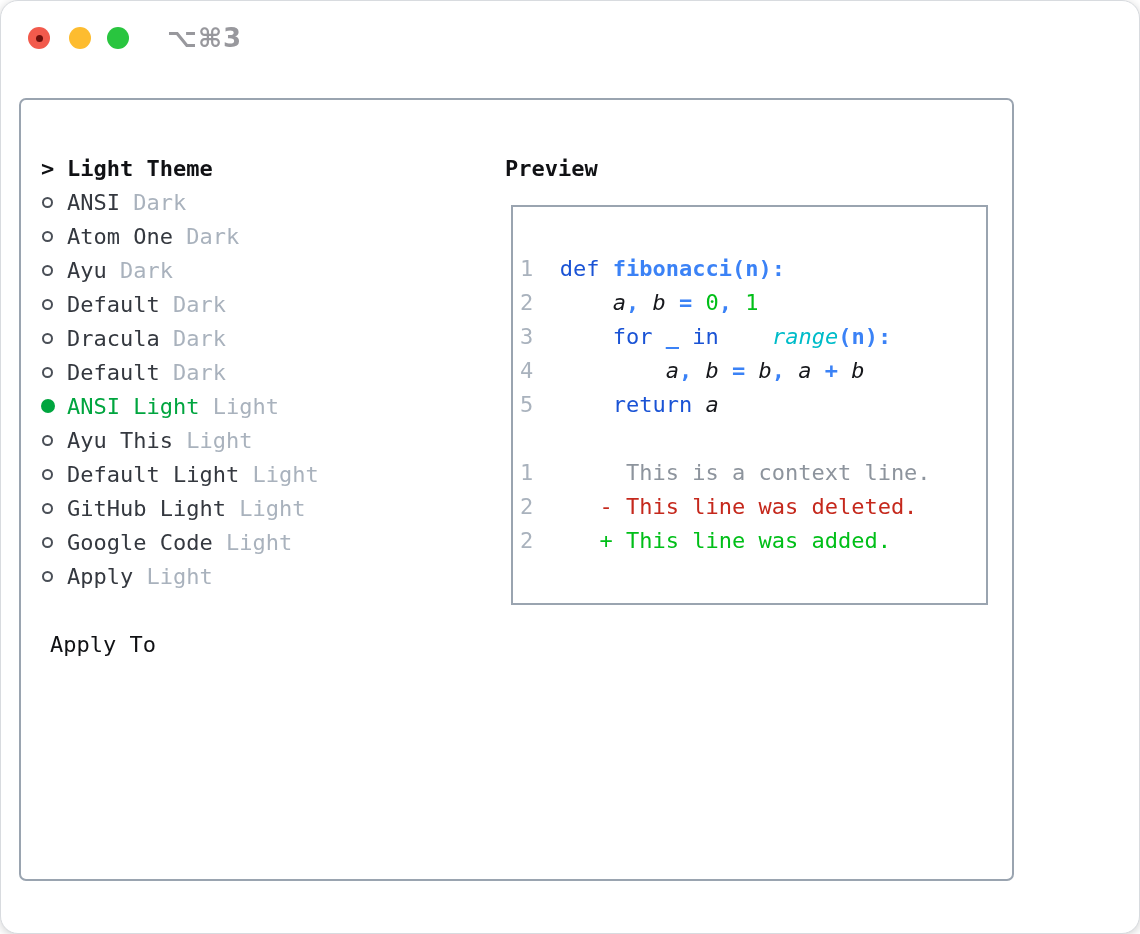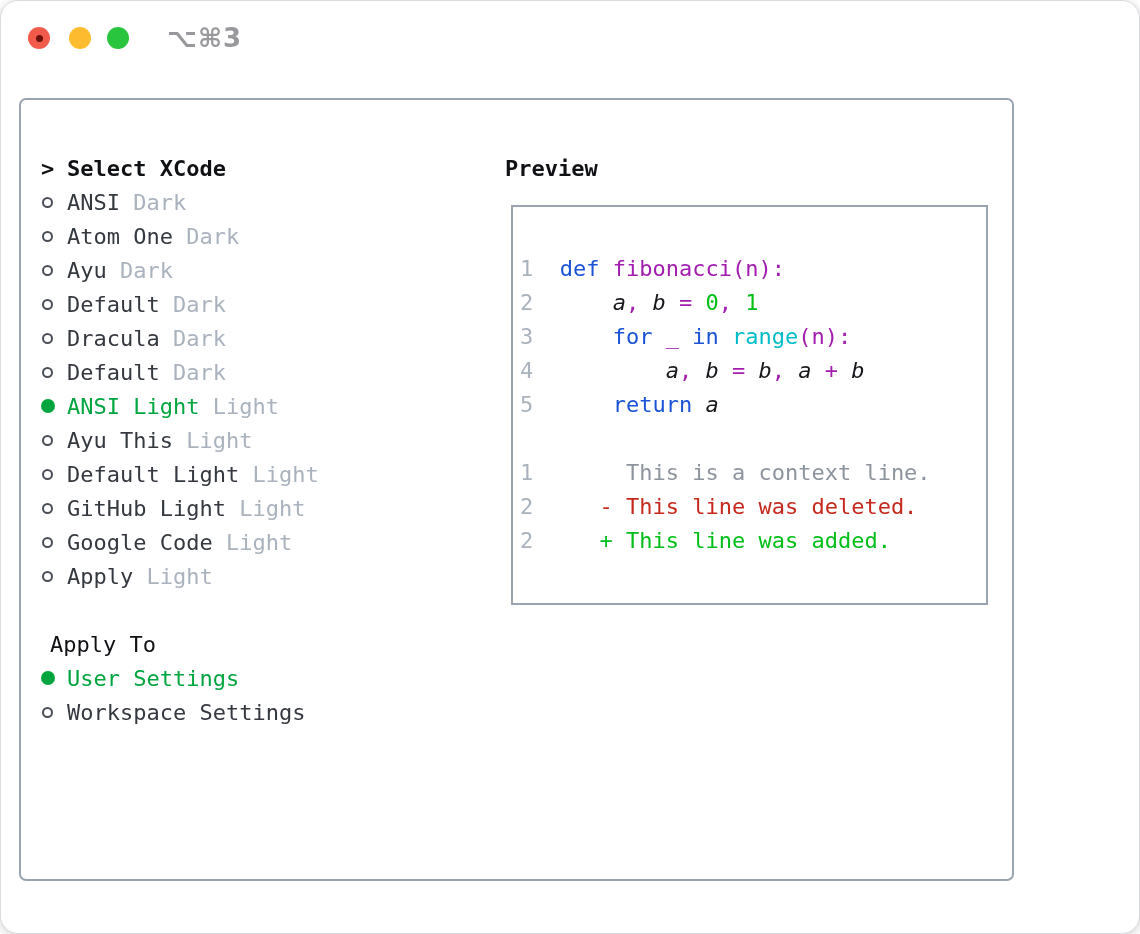--- a/index.html
+++ b/index.html
@@ -54,23 +54,23 @@
   .preview-title{height:34px; display:flex; align-items:center; font-size:22px;
     font-weight:bold; color:var(--header-dark);}
   .preview-box{
     margin-top:20px; margin-left:6px; width:477px; height:400px;
     border:2px solid var(--panel-border); background:#fff;
     padding:45px 8px 0 7px; overflow:hidden;
   }
   .code-line{height:34px; font-size:22px; line-height:34px; white-space:pre; color:var(--text-dark);}
   .tk-gutter{color:var(--gutter-gray);}
   .tk-kw{color:var(--keyword-blue);}
-  .tk-plain{color:#a21caf;}
+  .tk-plain{color:#3b82f6;font-weight:bold;}
   .tk-num{color:var(--number-green);}
-  .tk-builtin{color:var(--builtin-cyan); }
+  .tk-builtin{color:var(--builtin-cyan); font-style:italic;margin-left:40px;}
   .tk-var{color:#17181c; font-style:italic;}
   .tk-ctx{color:var(--context-gray);}
   .tk-del{color:var(--diff-deleted-red);}
   .tk-add{color:var(--diff-added-green);}
 </style>
 </head>
 <body>
 
 <div class="window">
   <div class="titlebar">
@@ -81,21 +81,21 @@
     <span class="tl green"></span>
     <span class="win-title">⌥⌘3</span>
   </div>
 
   <div class="panel">
     <div class="left-col">
       <div class="row">
         <span class="marker-box">
             <span class="cursor">&gt;</span>
           </span>
-        <span class="hdr">Select XCode</span>
+        <span class="hdr">Light Theme</span>
       </div>
 
       <div id="theme-list">
           <div class="row">
             <span class="marker-box">
               <span class="ring"></span>
             </span>
             <span class="t-name">ANSI</span>
             <span class="t-variant"> Dark</span>
           </div>
@@ -177,34 +177,20 @@
             <span class="t-variant"> Light</span>
           </div>
         </div>
 
       <div class="spacer"></div>
 
       <div class="row">
         <span class="apply-hdr">Apply To</span>
       </div>
 
-      <div id="apply-list">
-          <div class="row">
-            <span class="marker-box">
-              <span class="filled"></span>
-            </span>
-            <span class="opt-label sel">User Settings</span>
-          </div>
-          <div class="row">
-            <span class="marker-box">
-              <span class="ring"></span>
-            </span>
-            <span class="opt-label">Workspace Settings</span>
-          </div>
-        </div>
 
       <div class="spacer"></div>
 
       <div class="hint">
       </div>
     </div>
 
     <div class="right-col">
       <div class="preview-title">Preview</div>
       <div class="preview-box" id="preview-box">

